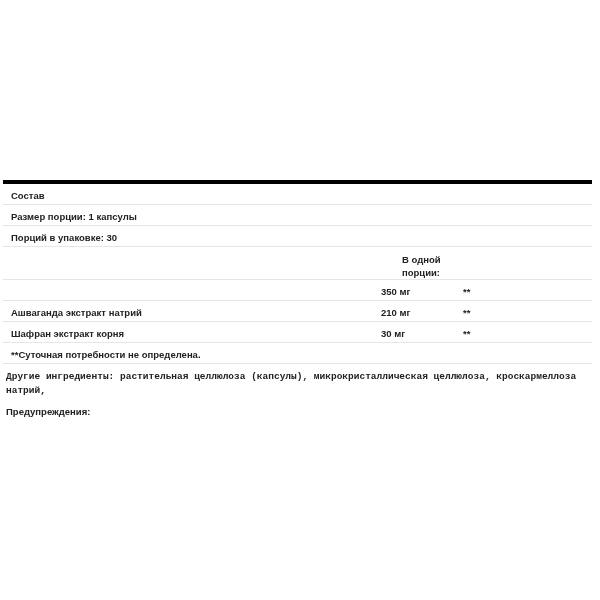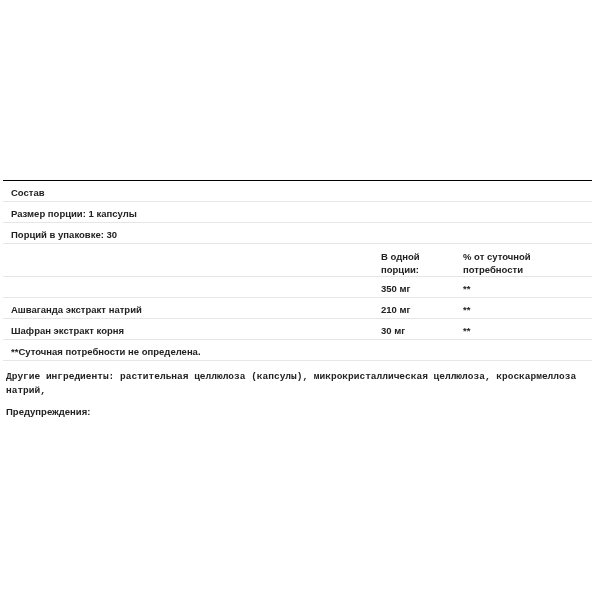--- a/index.html
+++ b/index.html
@@ -8,36 +8,36 @@
       font-family: "Liberation Sans", "DejaVu Sans", sans-serif;
       color: #222222;
       font-size: 9.5px;
       font-weight: bold;
     }
     .table {
       position: absolute;
       left: 3px;
       top: 180px;
       width: 589px;
-      border-top: 1px solid #000000;
+      border-top: 4px solid #000000;
     }
     .row {
       position: relative;
       border-bottom: 1px solid #e6e6e6;
       height: 21px;
       box-sizing: border-box;
     }
     .row.tall { height: 33px; }
     .cell {
       position: absolute;
       top: 5px;
       line-height: 13px;
       white-space: nowrap;
     }
-    .row.tall .cell { top: 6px; }
+    .row.tall .cell { top: 6px; margin-left: 21px; }
     .c1 { left: 8px; }
     .c2 { left: 378px; }
     .c3 { left: 460px; }
     .para {
       position: absolute;
       left: 6px;
       width: 590px;
       line-height: 14px;
     }
   </style>
@@ -53,24 +53,20 @@
   </div>
   <div class="row">
     <span class="cell c1">Порций в упаковке: 30</span>
   </div>
   <div class="row tall">
     <span class="cell c1"></span>
     <span class="cell c2">
       <span>В одной</span><br>
       <span>порции:</span>
     </span>
-    <span class="cell c3">
-      <span>% от суточной</span><br>
-      <span>потребности</span>
-    </span>
   </div>
   <div class="row">
     <span class="cell c2">350 мг</span>
     <span class="cell c3">**</span>
   </div>
   <div class="row">
     <span class="cell c1">Ашваганда экстракт натрий</span>
     <span class="cell c2">210 мг</span>
     <span class="cell c3">**</span>
   </div>

